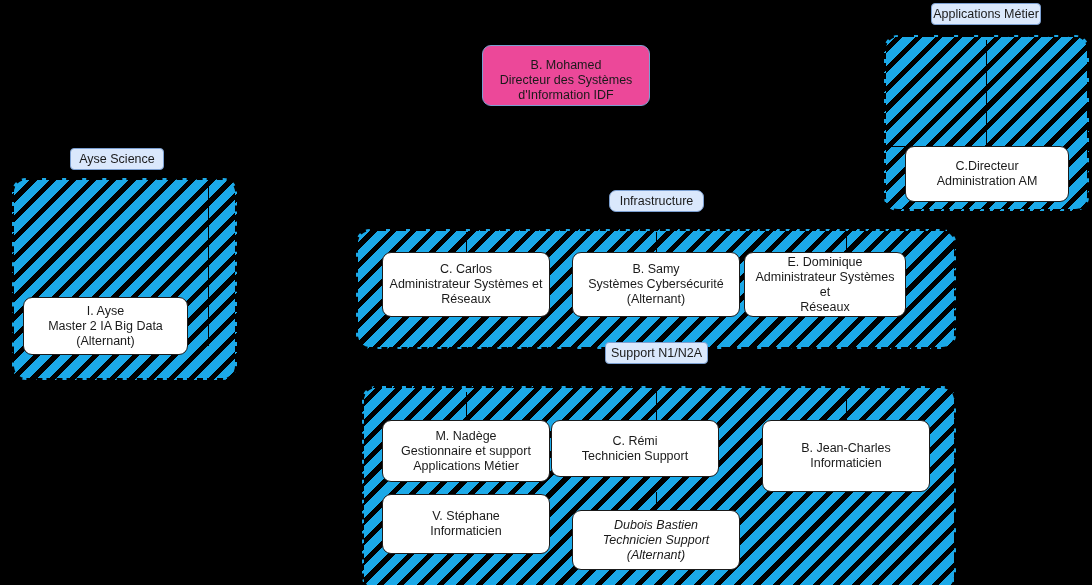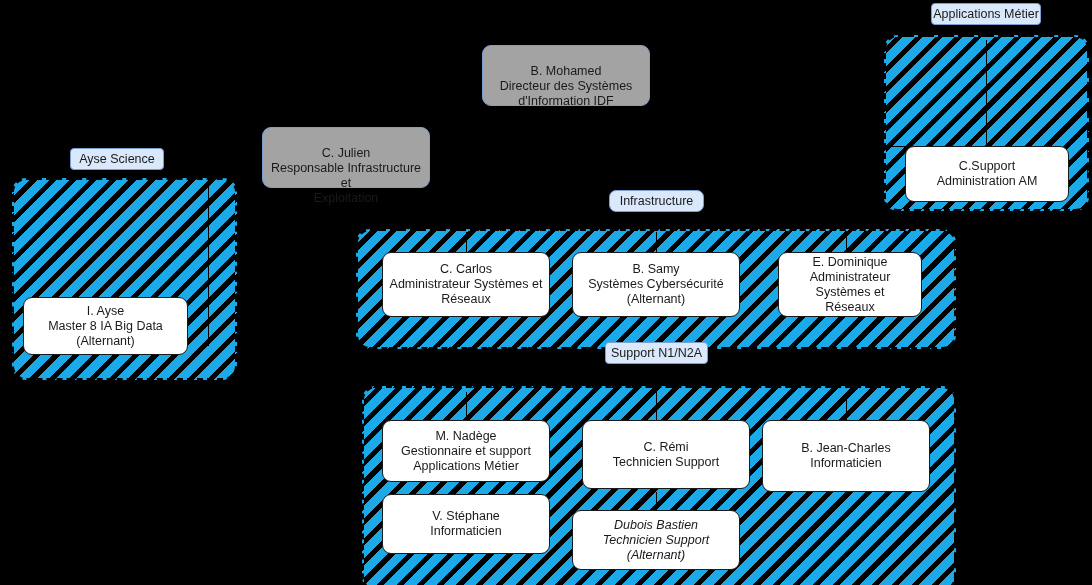--- a/index.html
+++ b/index.html
@@ -77,31 +77,31 @@
   }
   .person .lines {
     width: 100%;
     white-space: pre-line;
   }
 
   
   .role {
     position: absolute;
     box-sizing: border-box;
-    background: #a3a3a3;
+    background: #ec4899;
     border: 1px solid #7b9fd1;
     border-radius: 9px;
     display: flex;
-    align-items: flex-start;
+    align-items: flex-end;
     justify-content: center;
     text-align: center;
     font-size: 12.5px;
     line-height: 15px;
     color: #1a1a1a;
-    padding: 18px 6px;
+    padding: 2px 6px;
     z-index: 30;
   }
   .role .lines {
     width: 100%;
     white-space: pre-line;
   }
 
   
   .edge {
     position: absolute;
@@ -140,75 +140,70 @@
   <div class="edge v" style="left:846px; top:392px; height:28px;"></div>
   <div class="edge v" style="left:466px; top:500px; height:10px;"></div>
   <div class="edge v" style="left:656px; top:492px; height:18px;"></div>
 
   <div class="role" style="left:482px; top:45px; width:168px; height:61px;">
     <span class="lines">B. Mohamed
 Directeur des Systèmes
 d'Information IDF</span>
   </div>
 
-  <div class="role" style="left:262px; top:127px; width:168px; height:61px;">
-    <span class="lines">C. Julien
-Responsable Infrastructure et
-Exploitation</span>
-  </div>
 
   <div class="group" style="left:12px; top:178px; width:225px; height:202px;"></div>
   <div class="chip" style="left:70px; top:148px; width:94px; height:22px;">
     <span>Ayse Science</span>
   </div>
   <div class="person" style="left:23px; top:297px; width:165px; height:58px;">
     <span class="lines">I. Ayse
-Master 8 IA Big Data
+Master 2 IA Big Data
 (Alternant)</span>
   </div>
 
   <div class="group" style="left:884px; top:35px; width:205px; height:176px;"></div>
   <div class="chip" style="left:931px; top:3px; width:110px; height:22px;">
     <span>Applications Métier</span>
   </div>
   <div class="person" style="left:905px; top:146px; width:164px; height:56px;">
-    <span class="lines">C.Support
+    <span class="lines">C.Directeur
 Administration AM</span>
   </div>
 
   <div class="group" style="left:356px; top:229px; width:600px; height:120px;"></div>
   <div class="chip" style="left:609px; top:190px; width:95px; height:22px;border-radius:7px;">
     <span>Infrastructure</span>
   </div>
   <div class="person" style="left:382px; top:252px; width:168px; height:65px;">
     <span class="lines">C. Carlos
 Administrateur Systèmes et
 Réseaux</span>
   </div>
   <div class="person" style="left:572px; top:252px; width:168px; height:65px;">
     <span class="lines">B. Samy
 Systèmes Cybersécurité
 (Alternant)</span>
   </div>
-  <div class="person" style="left:778px; top:252px; width:144px; height:65px;">
+  <div class="person" style="left:744px; top:252px; width:162px; height:65px;">
     <span class="lines">E. Dominique
 Administrateur Systèmes et
 Réseaux</span>
   </div>
 
   <div class="group" style="left:362px; top:386px; width:594px; height:205px;"></div>
   <div class="chip" style="left:605px; top:342px; width:103px; height:22px;">
     <span>Support N1/N2A</span>
   </div>
   <div class="person" style="left:382px; top:420px; width:168px; height:62px;justify-content:center;">
     <span class="lines">M. Nadège
 Gestionnaire et support
 Applications Métier</span>
   </div>
-  <div class="person" style="left:582px; top:420px; width:168px; height:69px;">
+  <div class="person" style="left:551px; top:420px; width:168px; height:57px;">
     <span class="lines">C. Rémi
 Technicien Support</span>
   </div>
   <div class="person" style="left:762px; top:420px; width:168px; height:72px;">
     <span class="lines">B. Jean-Charles
 Informaticien</span>
   </div>
   <div class="person" style="left:382px; top:494px; width:168px; height:60px;">
     <span class="lines">V. Stéphane
 Informaticien</span>

